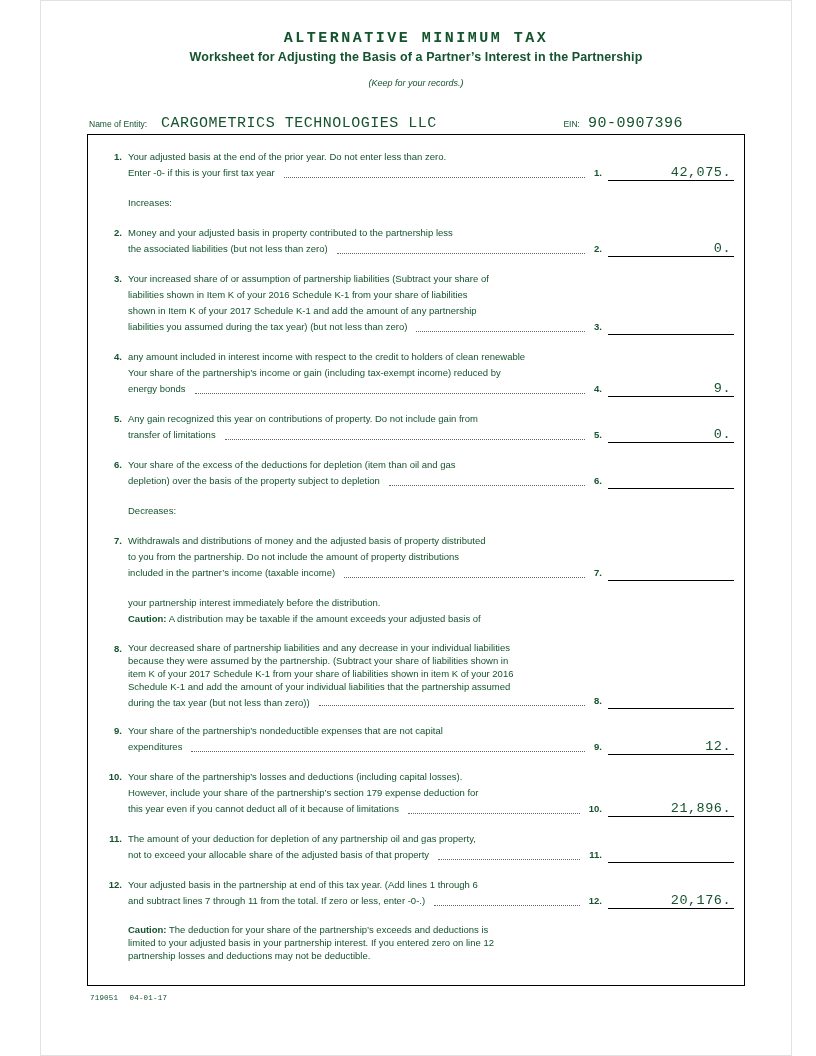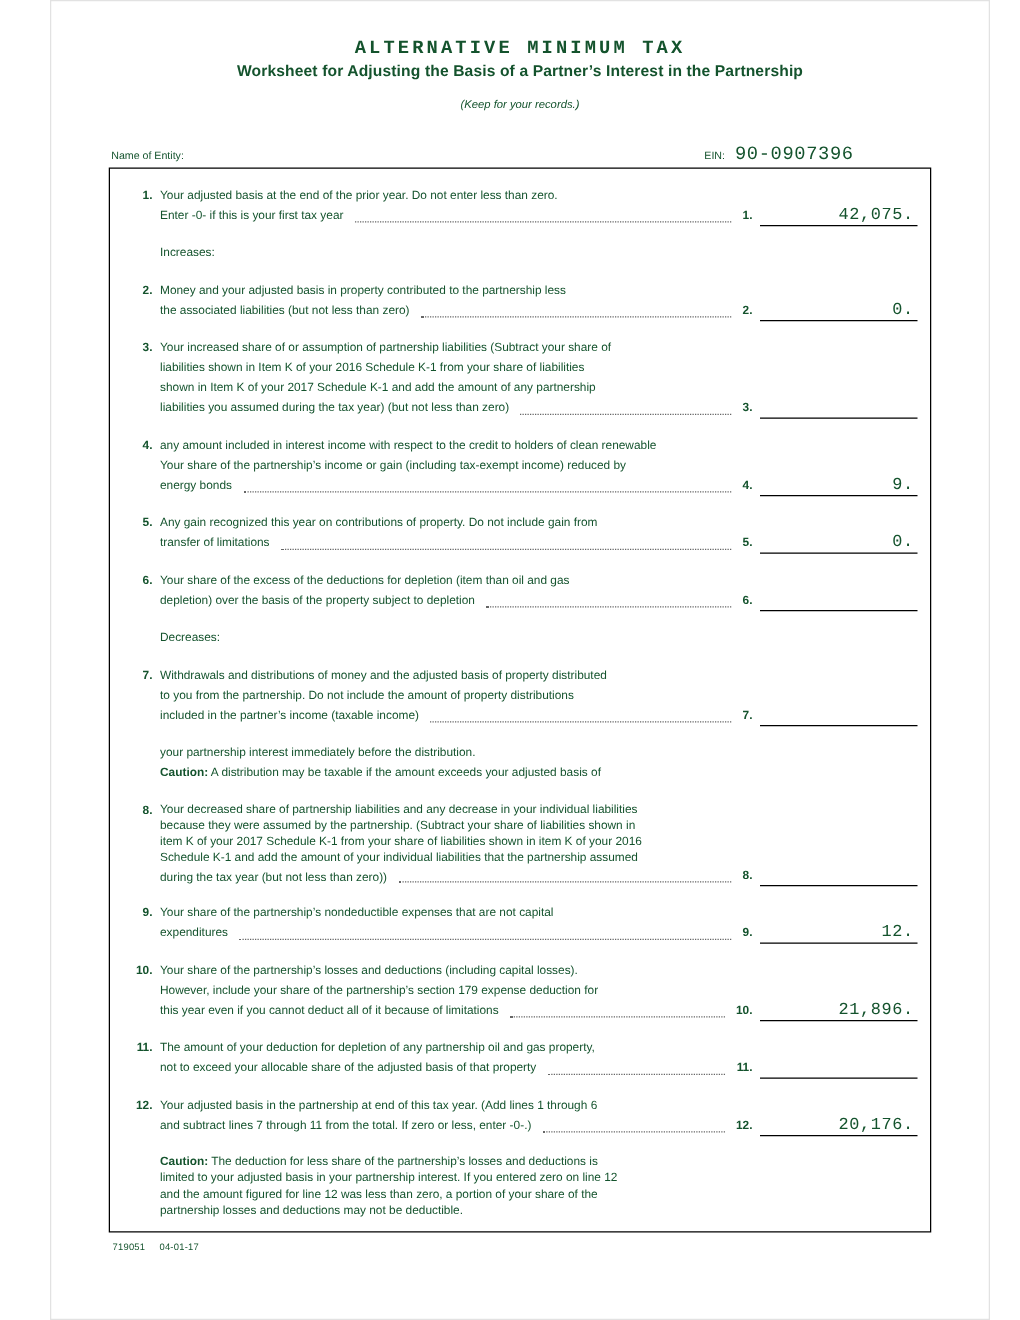--- a/index.html
+++ b/index.html
@@ -56,34 +56,35 @@
   .amount {
     display: block; font-family: "Liberation Mono", "DejaVu Sans Mono", monospace;
     font-size: 13.5px; line-height: 15px; padding-right: 3px; min-height: 4px;
     letter-spacing: 0.5px;
   }
   .section-label { font-size: 9.5px; line-height: 16px; margin: 0 0 14px 28px; }
   .caution { margin: 0 0 14px 28px; }
   .caution .text-line { white-space: nowrap; }
   .caution.tight .text-line { line-height: 13px; }
   .footer { margin: 7px 0 0 49px; font-size: 7.5px; letter-spacing: 0.2px; }
-  .footer span { margin-right: 9px; }
+  .footer span { margin-right: 9px; font-family: Liberation Mono, monospace; }
 </style>
 </head>
 <body>
 
 <div class="page">
   <div class="header">
     <div class="title">ALTERNATIVE MINIMUM TAX</div>
     <div class="subtitle">Worksheet for Adjusting the Basis of a Partner’s Interest in the Partnership</div>
     <div class="note">(Keep for your records.)</div>
   </div>
 
   <div class="entity-row">
     <span class="small-label">Name of Entity:</span>
+    <span class="mono-value entity-name">CARGOMETRICS TECHNOLOGIES LLC</span>
     <span class="spacer"></span>
     <span class="small-label ein-label">EIN:</span>
     <span class="mono-value ein-value">90-0907396</span>
   </div>
 
   <div class="box" id="rows-container">
       <div class="item">
         <div class="item-num">1.</div>
         <div class="item-body">
           <div class="text-line">Your adjusted basis at the end of the prior year. Do not enter less than zero.</div>
@@ -259,23 +260,22 @@
             <span class="line-text">and subtract lines 7 through 11 from the total. If zero or less, enter -0-.)</span>
             <span class="leader"></span>
             <span class="ref-num">12.</span>
             <span class="amount-line">
               <span class="amount">20,176.</span>
             </span>
           </div>
         </div>
       </div>
       <div class="caution tight">
-        <div class="text-line"><b>Caution:</b> <span>The deduction for less share of the partnership’s losses and deductions is</span></div>
+        <div class="text-line"><b>Caution:</b> <span>The deduction for your share of the partnership’s exceeds and deductions is</span></div>
         <div class="text-line">limited to your adjusted basis in your partnership interest. If you entered zero on line 12</div>
-        <div class="text-line">and the amount figured for line 12 was less than zero, a portion of your share of the</div>
         <div class="text-line">partnership losses and deductions may not be deductible.</div>
       </div>
     </div>
 
   <div class="footer">
     <span>719051</span>
     <span>04-01-17</span>
   </div>
 </div>
 

